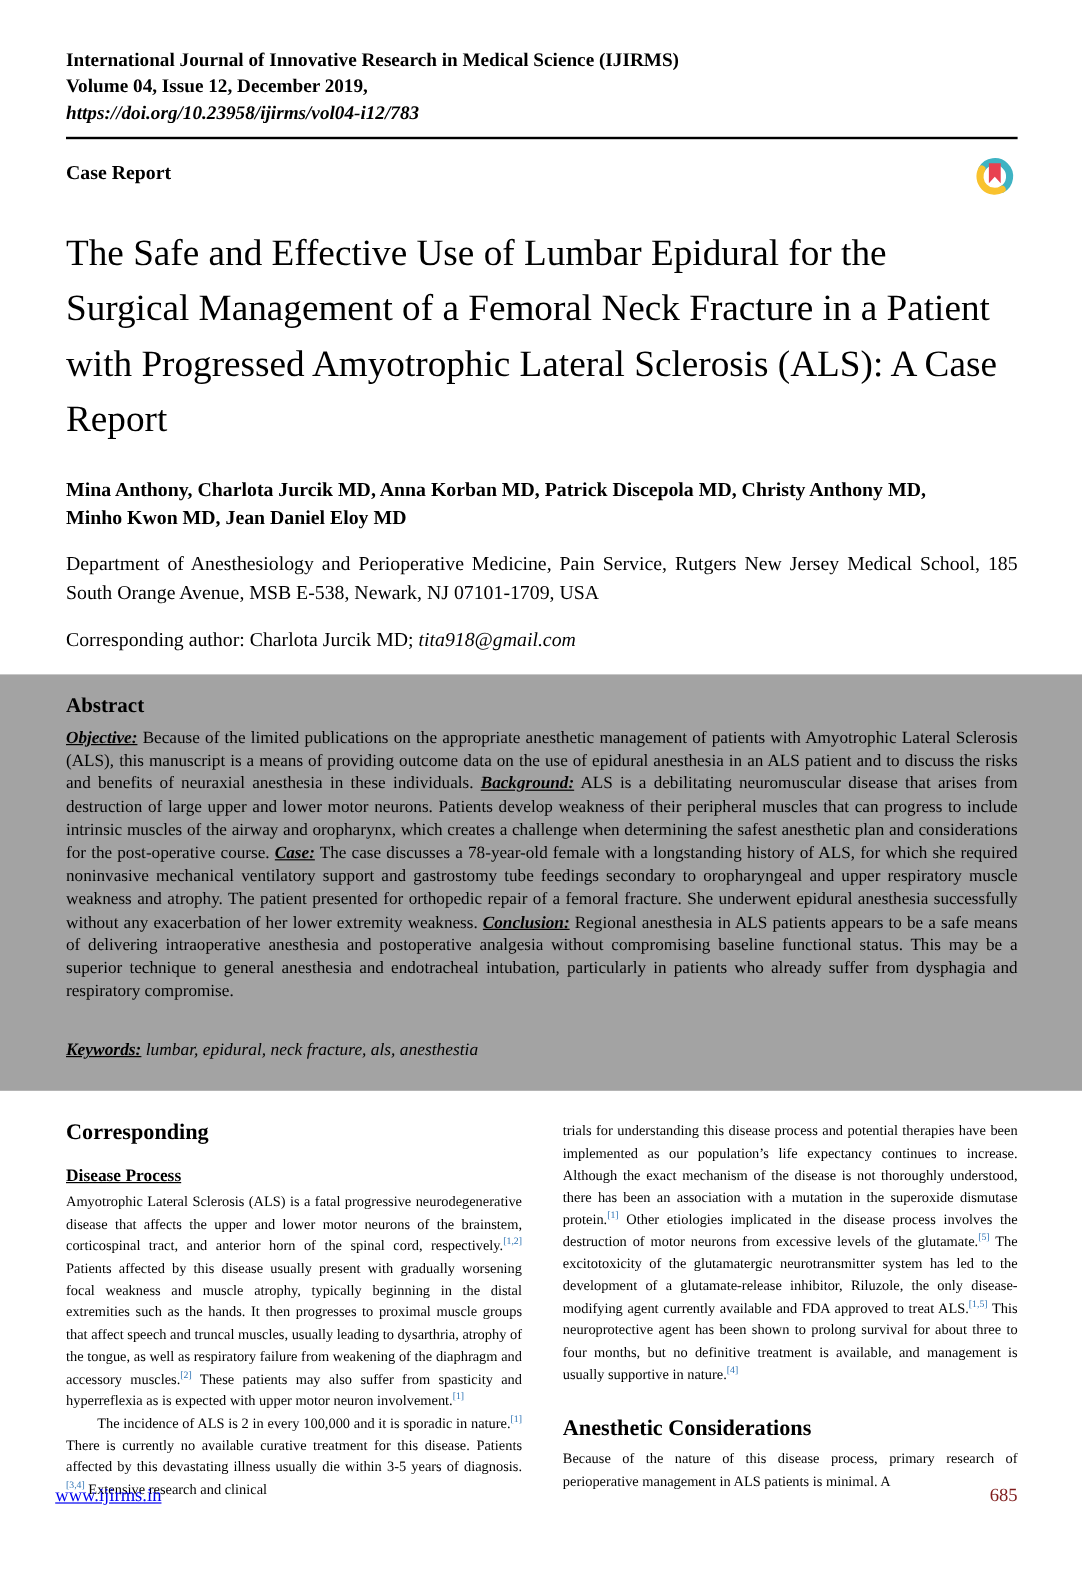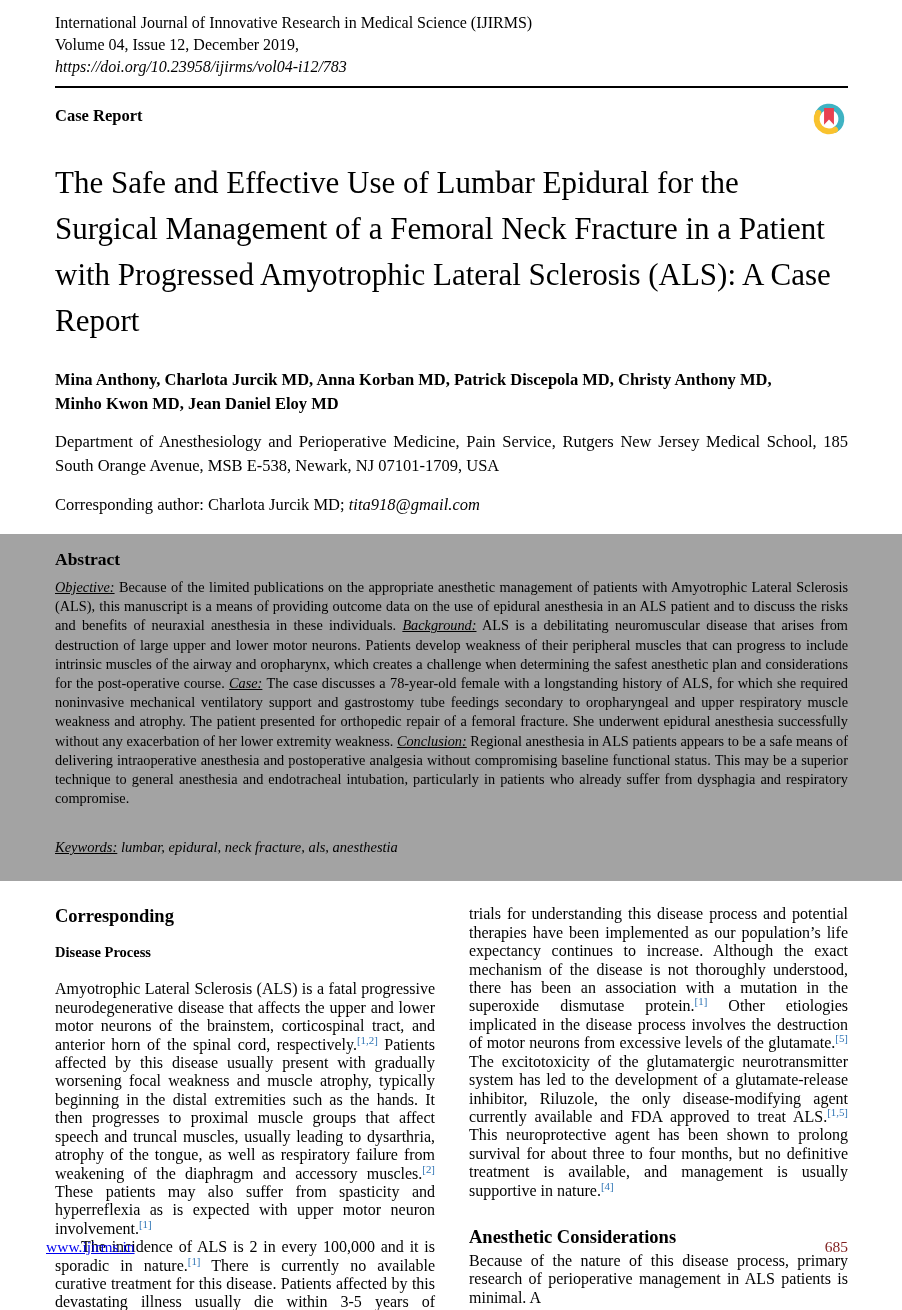--- a/index.html
+++ b/index.html
@@ -9,21 +9,21 @@
     width: 902px;
     height: 1310px;
     background: #ffffff;
     color: #000000;
     font-family: "Liberation Serif", "DejaVu Serif", serif;
     overflow: hidden;
   }
   .inner { margin: 0 54px 0 55px; }
 
   
-  .journal-header { padding-top: 12px; font-size: 16px; line-height: 22px; }
+  .journal-header { padding-top: 40px; font-size: 16px; line-height: 22px; font-weight: bold; }
   .journal-header .doi { font-style: italic; }
   .header-rule { border: none; border-top: 2px solid #000; margin: 8px 54px 0 55px; }
 
   .section-row {
     margin: 12px 54px 0 55px;
     display: flex; justify-content: space-between; align-items: flex-start;
   }
   .section-label { font-weight: bold; font-size: 16.5px; padding-top: 6px; }
   .logo { width: 38px; height: 38px; display: block; }
 
@@ -56,35 +56,35 @@
   .abstract-heading { font-size: 17.5px; font-weight: bold; line-height: 26px; }
   .abstract-body {
     margin-top: 6px;
     font-size: 14.3px; line-height: 19.2px; text-align: justify;
   }
   .keywords-line { margin-top: 30px; font-size: 14.5px; line-height: 19px; }
 
   
   .seg-n { }
   .seg-i { font-style: italic; }
-  .seg-label { font-weight: normal; font-style: italic; text-decoration: underline; }
+  .seg-label { font-weight: bold; font-style: italic; text-decoration: underline; }
   sup.seg-sup {
     color: #2e74b5; font-size: 0.68em; line-height: 0; vertical-align: super;
   }
 
   
   .columns {
     margin: 22px 54px 0 55px;
     display: flex; gap: 34px;
   }
   .col { width: 380px; }
   .col-right { width: 379px; }
   .col h2 { font-size: 18.5px; font-weight: bold; line-height: 26px; margin-bottom: 14px; }
-  .col h3 { font-size: 14.5px; font-weight: bold; line-height: 19px; margin-bottom: 18px; }
-  .col p { font-size: 16px; line-height: 18.4px; text-align: justify; }
+  .col h3 { font-size: 14.5px; font-weight: bold; line-height: 19px; margin-bottom: 2px; text-decoration: underline; }
+  .col p { font-size: 12px; line-height: 18.4px; text-align: justify; }
   .col p.indent { text-indent: 26px; }
   .col-right h2 { margin-top: 24px; margin-bottom: 2px; }
   .col-right p:first-child { margin-top: 2px; }
 
   
   .footer {
     position: absolute; left: 46px; right: 54px; top: 1238px;
     display: flex; justify-content: space-between; align-items: baseline;
     font-size: 15.5px;
   }

